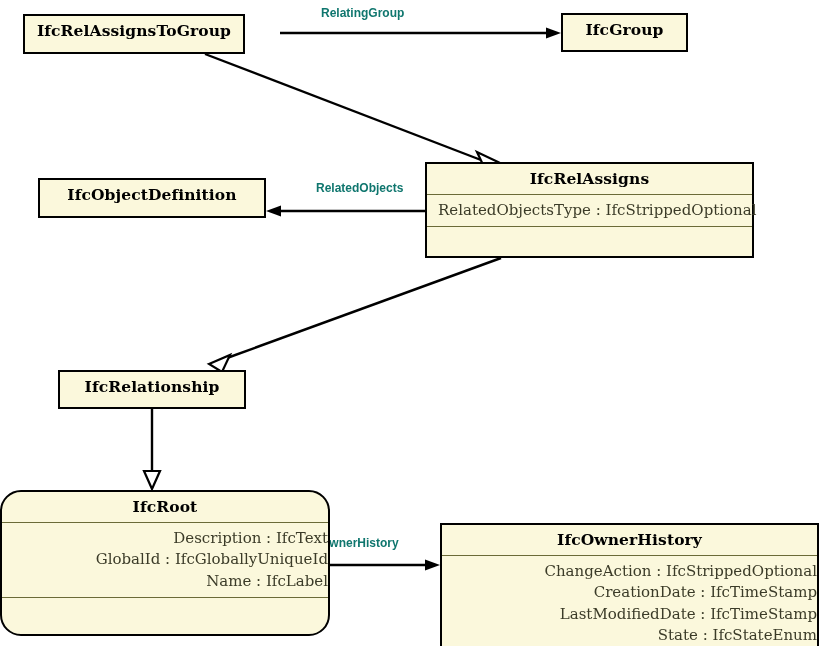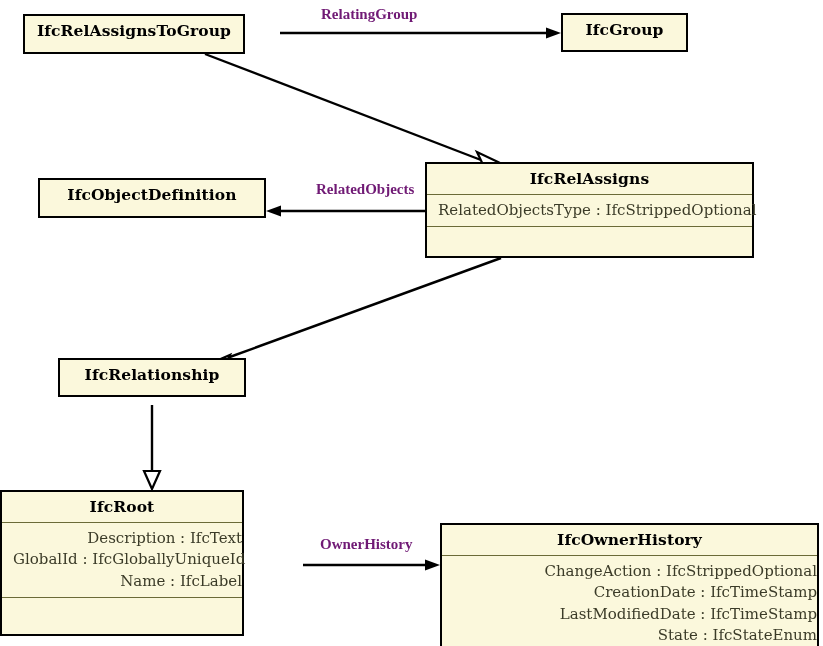--- a/index.html
+++ b/index.html
@@ -52,33 +52,33 @@
     text-align: right;
   }
   .uml-attr {
     white-space: nowrap;
   }
   .uml-empty-compartment {
     height: 19px;
   }
   .edge-label {
     position: absolute;
-    font-family: Liberation Serif, serif;
+    font-family: Liberation Sans, sans-serif;
     font-weight: bold;
-    font-size: 15px;
-    color: #701a75;
+    font-size: 12px;
+    color: #0f766e;
     white-space: nowrap;
   }
   
   #box-ifcrelassignstogroup { left: 23px; top: 14px; width: 222px; height: 40px; }
   #box-ifcgroup            { left: 561px; top: 13px; width: 127px; height: 39px; }
   #box-ifcrelassigns       { left: 425px; top: 162px; width: 329px; height: 96px; }
   #box-ifcobjectdefinition { left: 38px; top: 178px; width: 228px; height: 40px; }
-  #box-ifcrelationship     { left: 58px; top: 358px; width: 188px; height: 39px; }
-  #box-ifcroot             { left: 0px; top: 490px; width: 244px; height: 146px; }
+  #box-ifcrelationship     { left: 58px; top: 370px; width: 188px; height: 39px; }
+  #box-ifcroot             { left: 0px; top: 490px; width: 330px; height: 146px; border-radius: 21px; }
   #box-ifcownerhistory     { left: 440px; top: 481px; width: 379px; height: 160px; margin-top: 42px; }
 </style>
 </head>
 <body>
 
 <div id="diagram-root">
 
   <svg id="edge-layer" viewBox="0 0 823 646" width="823" height="646" xmlns="http://www.w3.org/2000/svg">
 
     <g>

